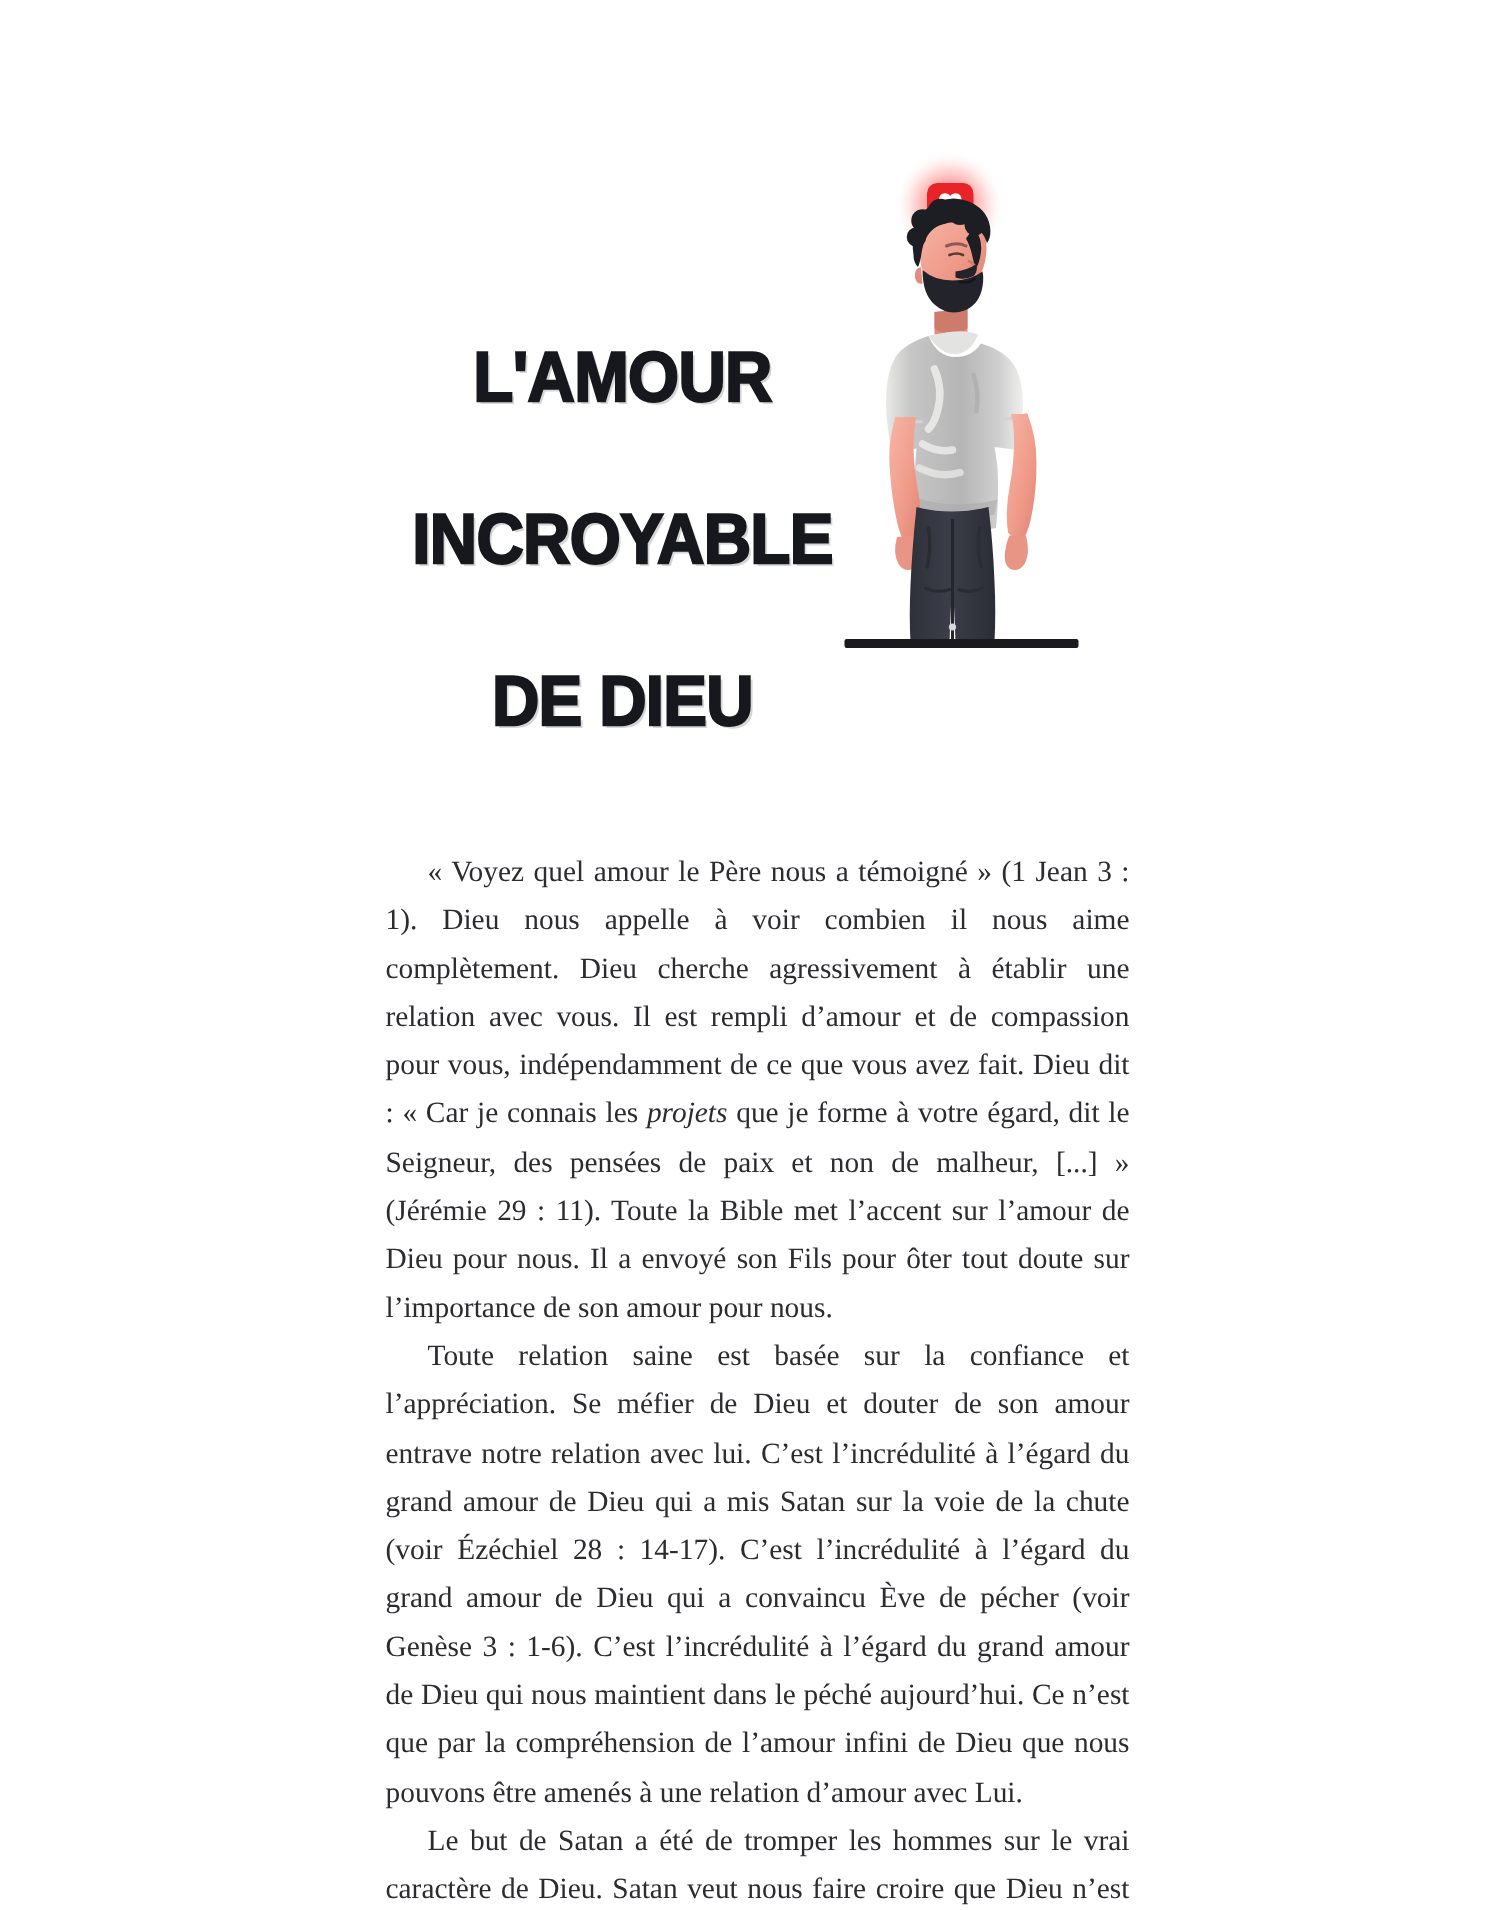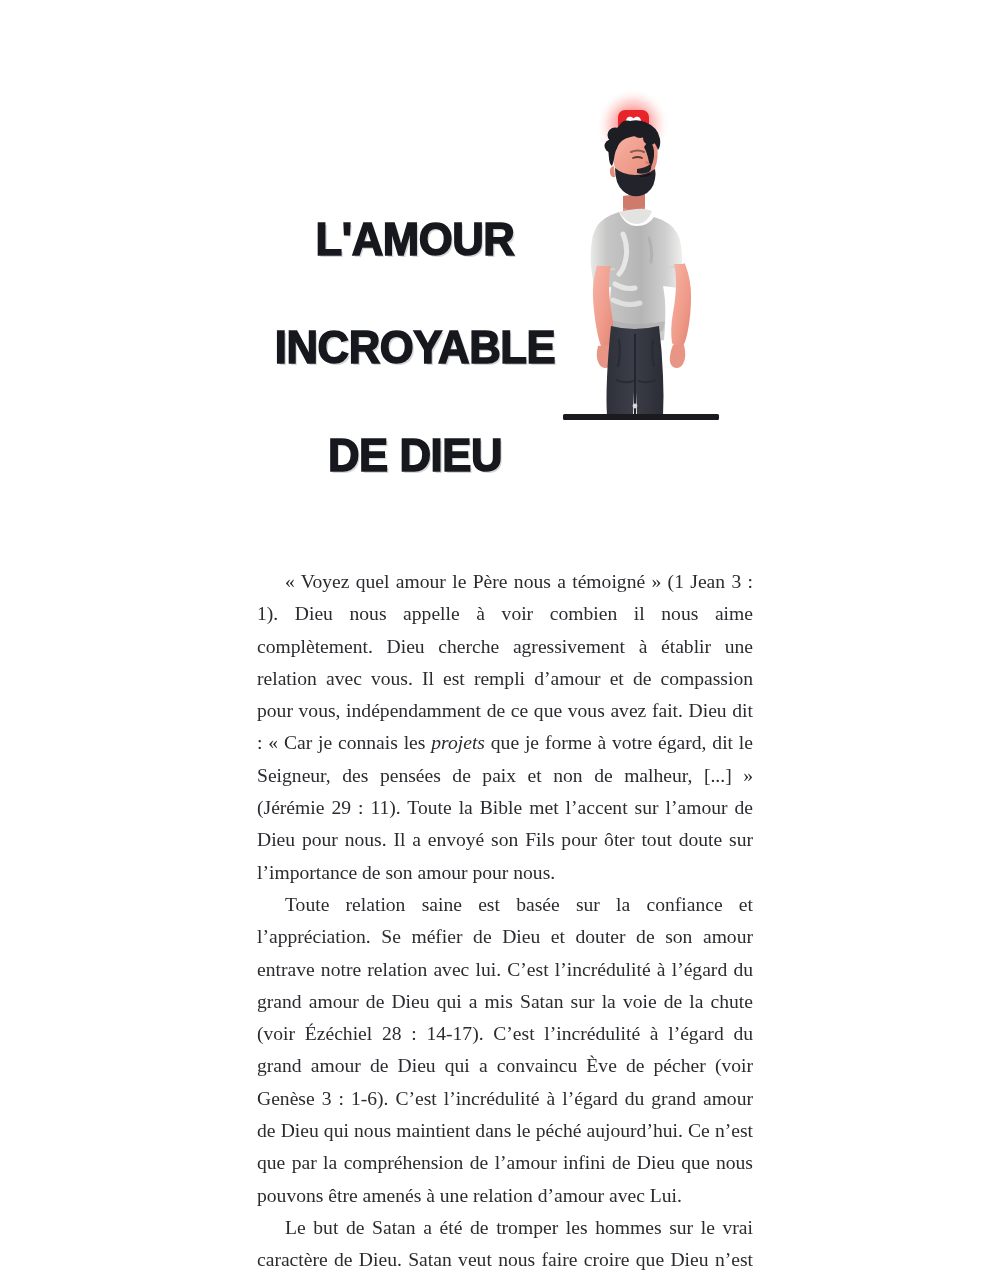--- a/index.html
+++ b/index.html
@@ -19,21 +19,21 @@
   #page {
     position: absolute;
     inset: 0;
     background: #ffffff;
   }
 
   
   #chapter-header {
     position: absolute;
     left: 0;
-    top: 0;
+    top: 12px;
     width: 976px;
     height: 460px;
   }
 
   
   #chapter-title {
     position: absolute;
     left: 250px;
     top: 158px;
     width: 330px;

